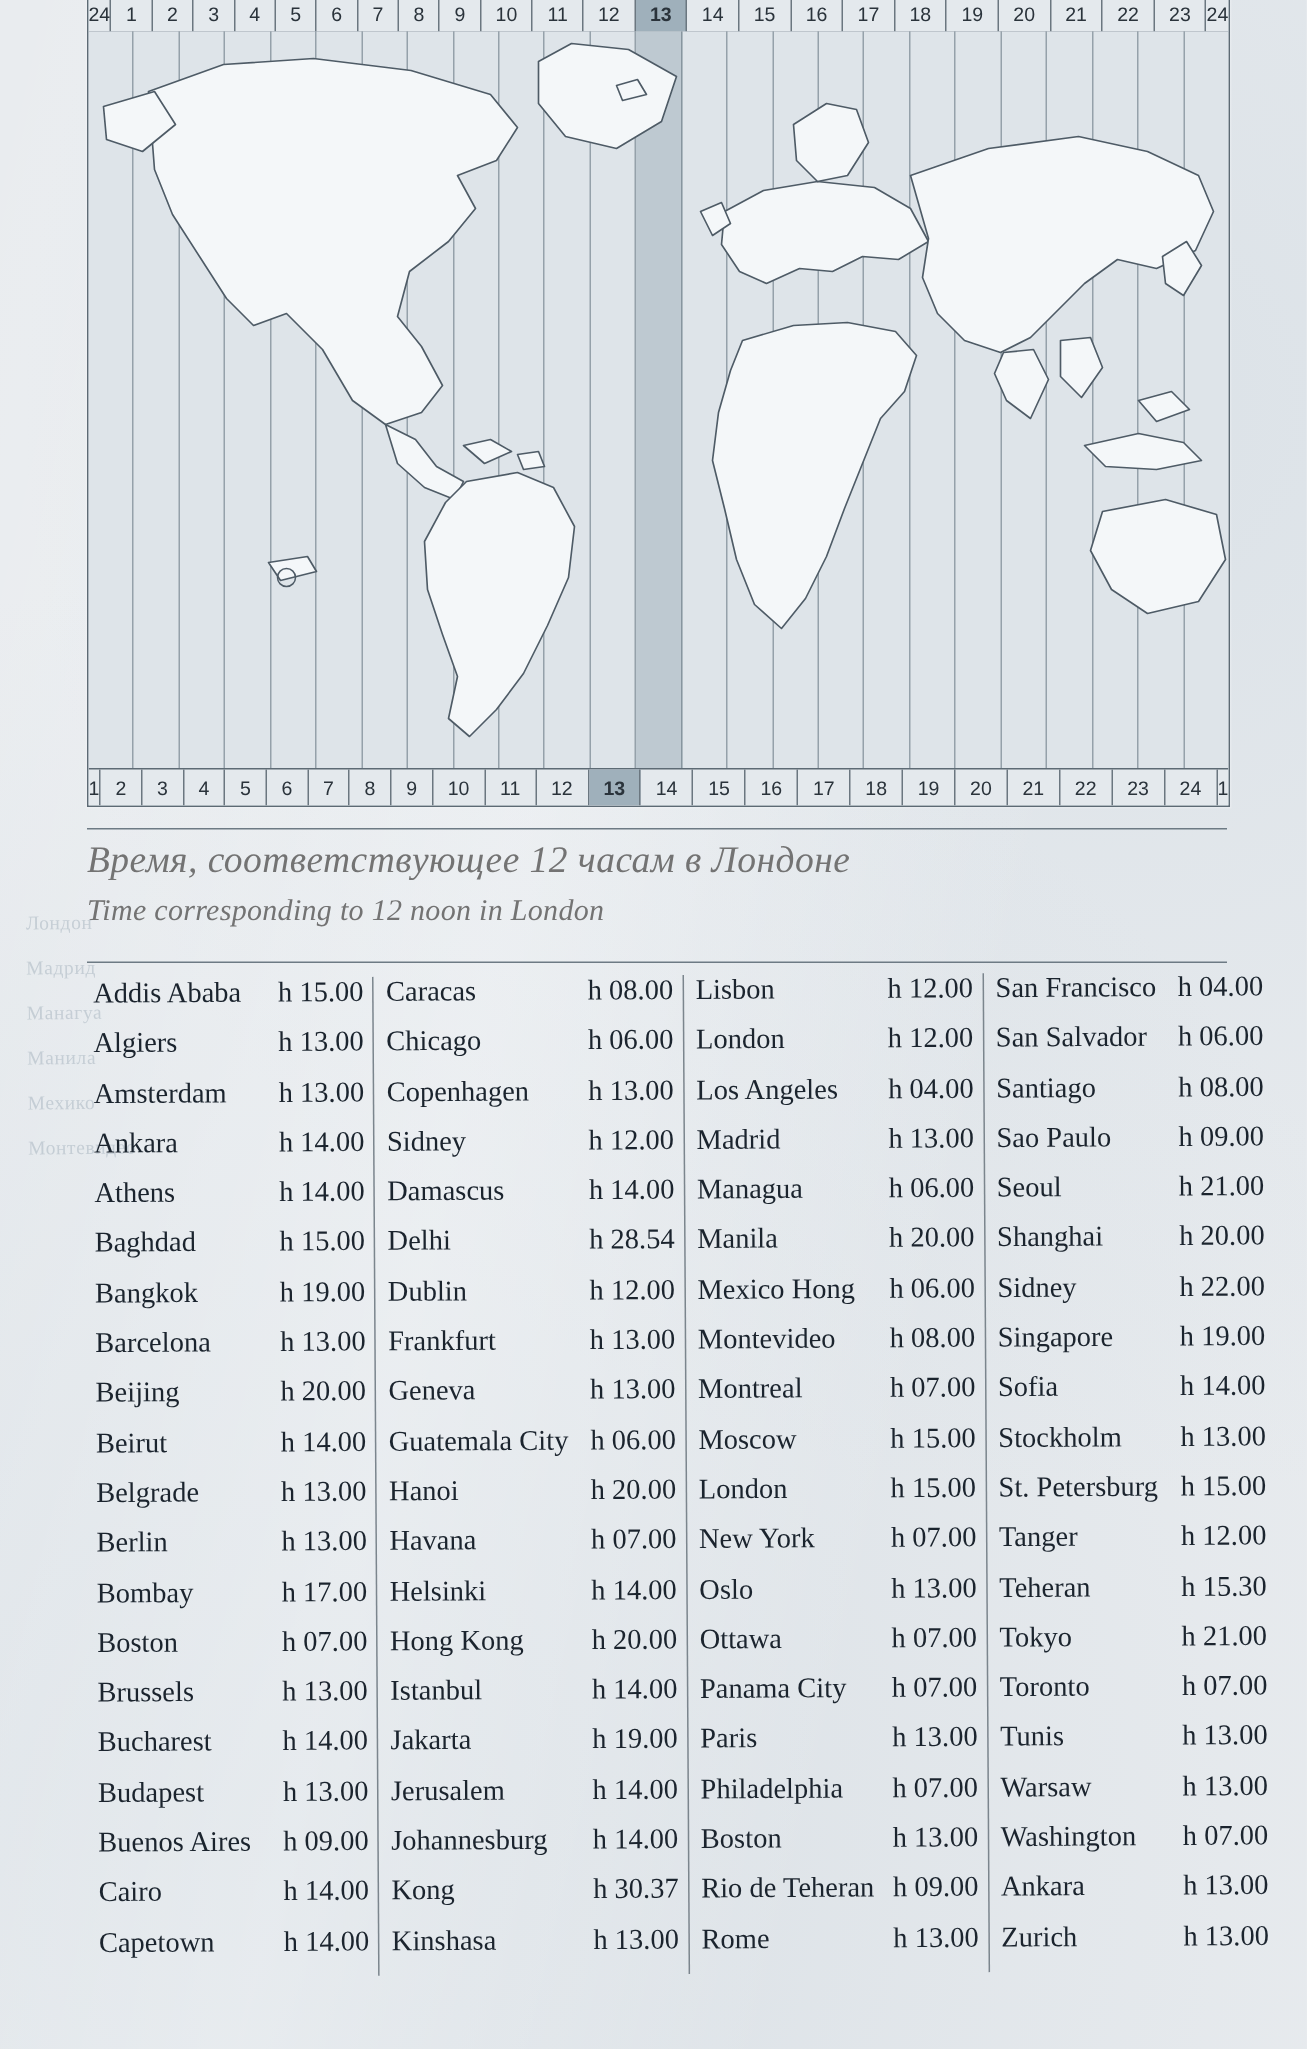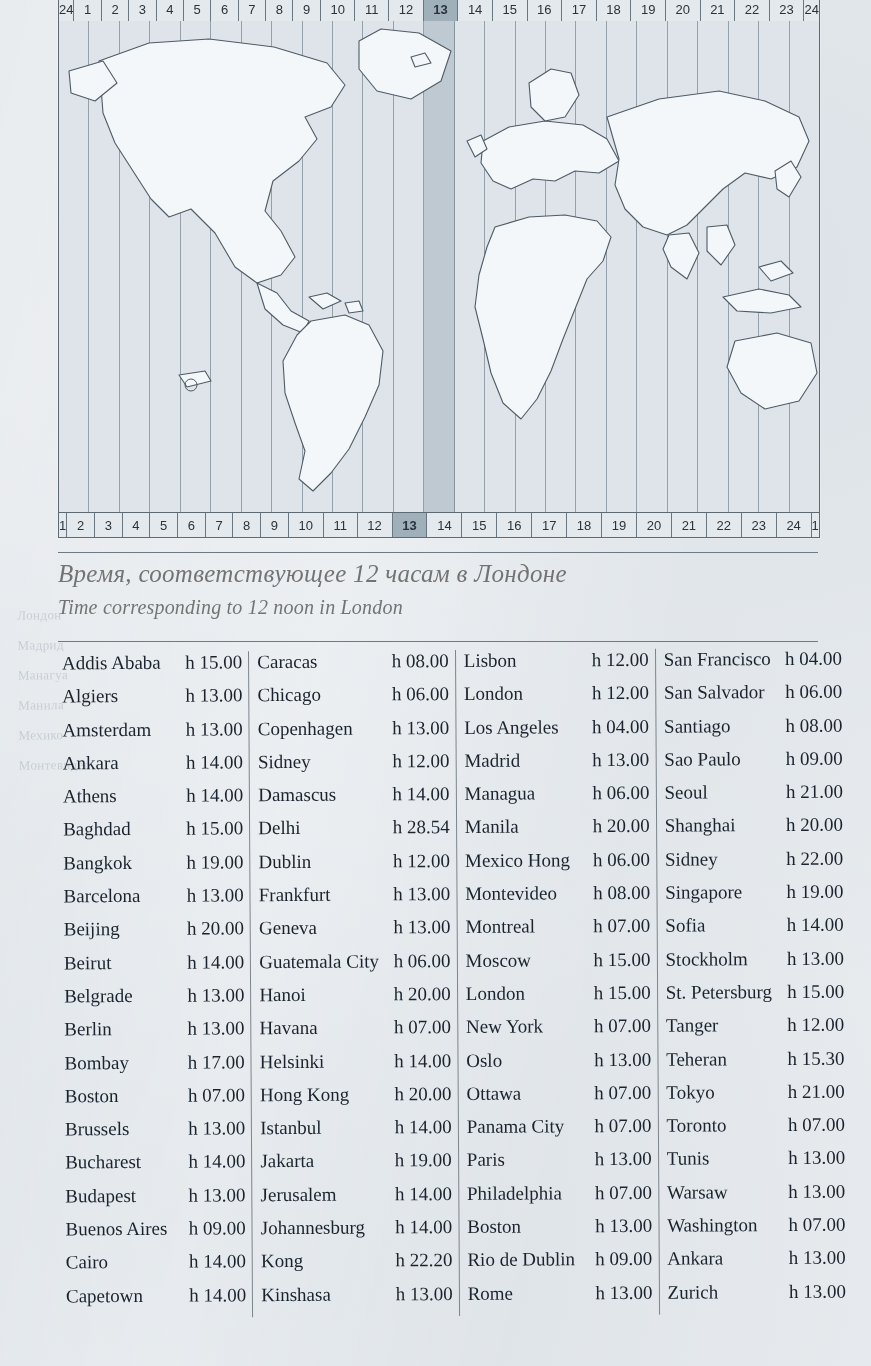--- a/index.html
+++ b/index.html
@@ -431,21 +431,21 @@
       <div class="row">
         <span class="city">Jerusalem</span>
         <span class="time">h 14.00</span>
       </div>
       <div class="row">
         <span class="city">Johannesburg</span>
         <span class="time">h 14.00</span>
       </div>
       <div class="row">
         <span class="city">Kong</span>
-        <span class="time">h 22.20</span>
+        <span class="time">h 30.37</span>
       </div>
       <div class="row">
         <span class="city">Kinshasa</span>
         <span class="time">h 13.00</span>
       </div>
     </div>
   <div class="col c2">
       <div class="row">
         <span class="city">Lisbon</span>
         <span class="time">h 12.00</span>
@@ -512,21 +512,21 @@
       </div>
       <div class="row">
         <span class="city">Philadelphia</span>
         <span class="time">h 07.00</span>
       </div>
       <div class="row">
         <span class="city">Boston</span>
         <span class="time">h 13.00</span>
       </div>
       <div class="row">
-        <span class="city">Rio de Dublin</span>
+        <span class="city">Rio de Teheran</span>
         <span class="time">h 09.00</span>
       </div>
       <div class="row">
         <span class="city">Rome</span>
         <span class="time">h 13.00</span>
       </div>
     </div>
   <div class="col c3">
       <div class="row">
         <span class="city">San Francisco</span>

